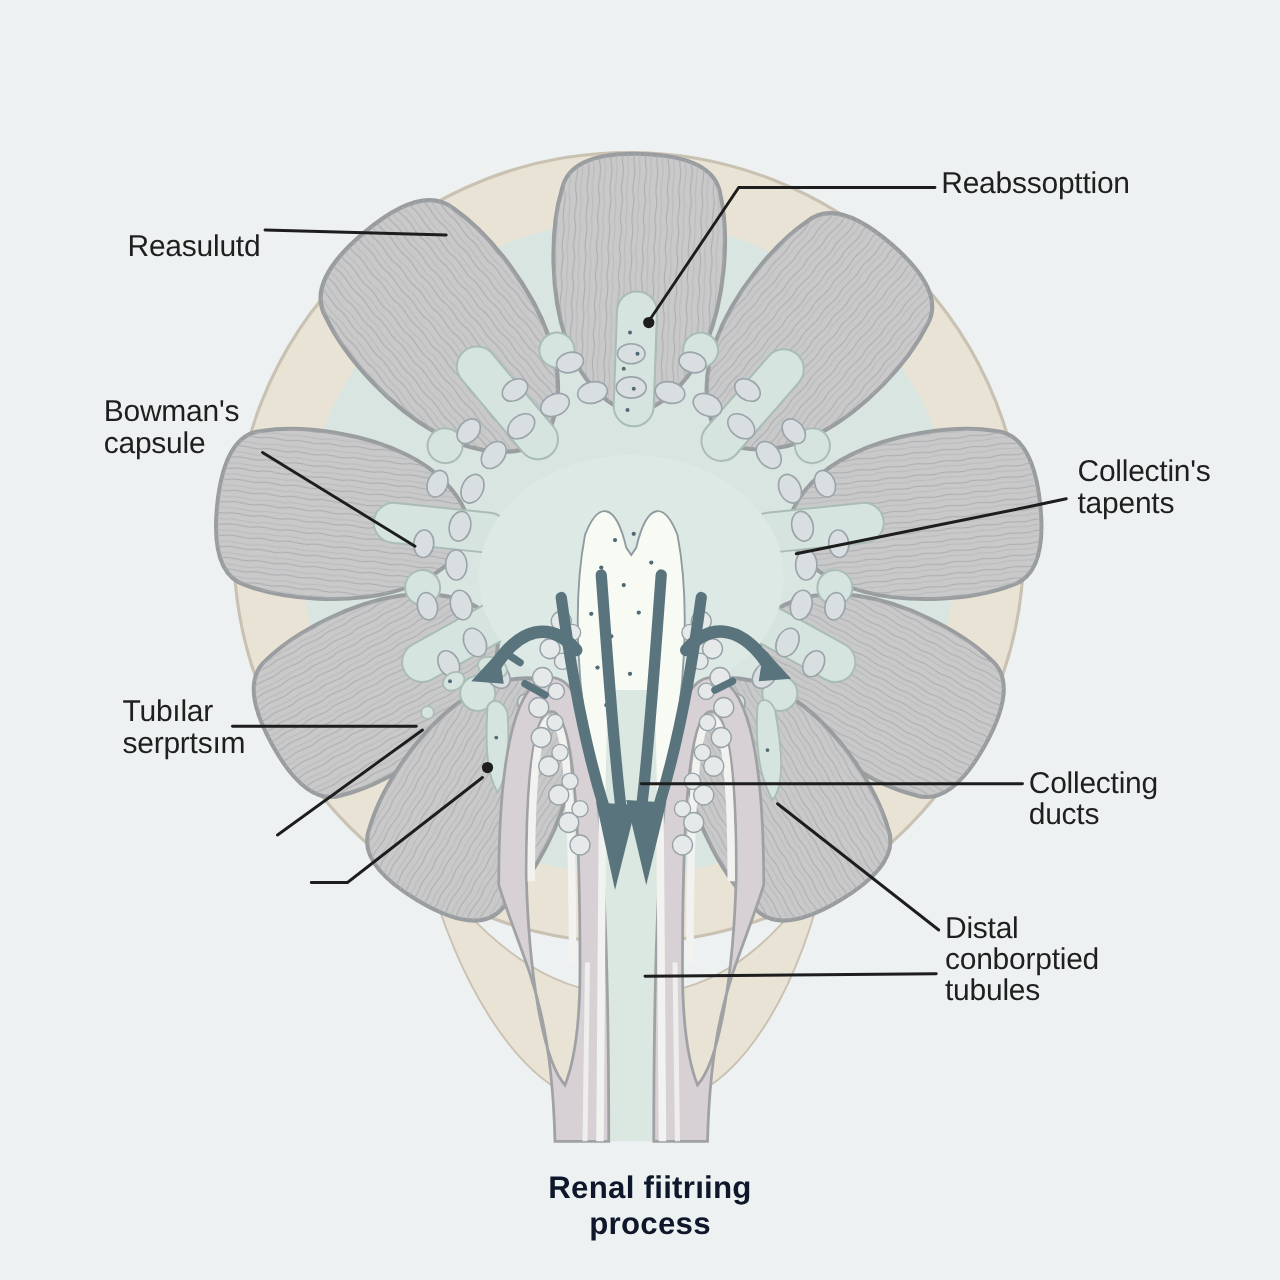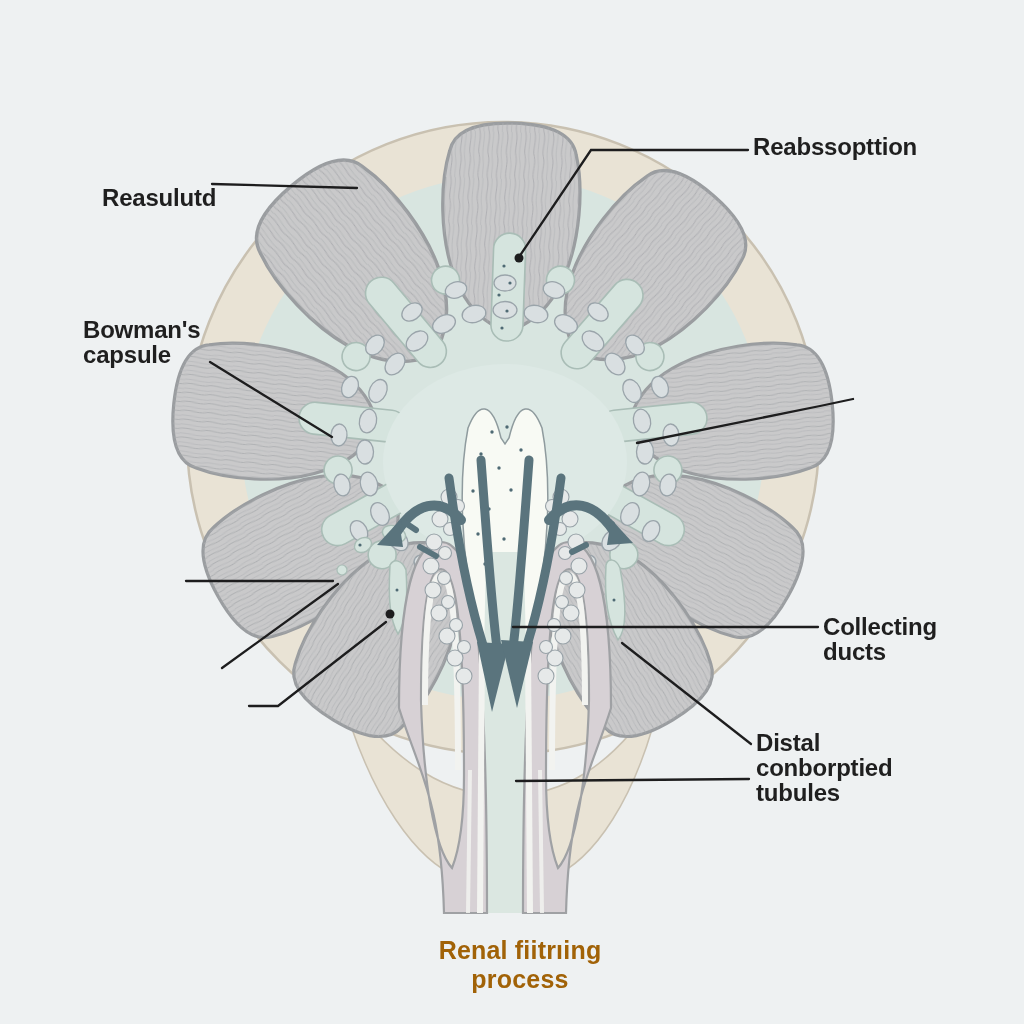--- a/index.html
+++ b/index.html
@@ -1,22 +1,22 @@
 <!DOCTYPE html>
 <html><head>
 <meta charset="utf-8">
 <style>
   html,body{margin:0;padding:0;background:#eef1f2;}
   #stage{position:relative;width:1024px;height:1024px;background:#eef1f2;overflow:hidden;
          font-family:"Liberation Sans","DejaVu Sans",sans-serif;}
   #art{position:absolute;left:0;top:0;}
-  .lbl{position:absolute;color:#1f1f1f;font-size:24px;font-weight:700;line-height:1.04;
+  .lbl{position:absolute;color:#1f1f1f;font-size:24px;font-weight:400;line-height:1.04;
        letter-spacing:-0.2px;white-space:pre-line;}
   .caption{position:absolute;left:390px;top:936px;width:260px;text-align:center;
-       color:#a16207;font-size:25px;font-weight:600;letter-spacing:0.2px;}
+       color:#0f172a;font-size:25px;font-weight:600;letter-spacing:0.2px;}
   .right-al{text-align:right;}
 </style>
 </head>
 <body>
 
 <div id="stage">
 
 <svg id="art" width="1024" height="1024" viewBox="0 0 1024 1024">
   <defs>
     <path id="lobe" d="M-62,-72 C-58,-92 -36,-101 0,-101 C36,-101 58,-92 62,-72
@@ -299,21 +299,25 @@
     <path d="M622,643 L751,744"></path>
     <path d="M516,781 L749,779"></path>
     <circle cx="519" cy="258" r="4.5" fill="#1d1d1e" stroke="none"></circle>
     <circle cx="390" cy="614" r="4.5" fill="#1d1d1e" stroke="none"></circle>
   </g>
 </svg>
 
 <div class="lbl" style="left:102px;top:186px;">Reasulutd</div>
 <div class="lbl" style="left:83px;top:318px;">Bowman's
 capsule</div>
+<div class="lbl" style="left:98px;top:558px;">Tubılar
+serprtsım</div>
 <div class="lbl" style="left:753px;top:135px;">Reabssopttion</div>
+<div class="lbl" style="left:862px;top:366px;">Collectin's
+tapents</div>
 <div class="lbl" style="left:823px;top:615px;">Collecting
 ducts</div>
 <div class="lbl" style="left:756px;top:731px;">Distal
 conborptied
 tubules</div>
 <div class="caption">Renal fiitrıing process</div>
 
 </div>
 
 </body></html>

